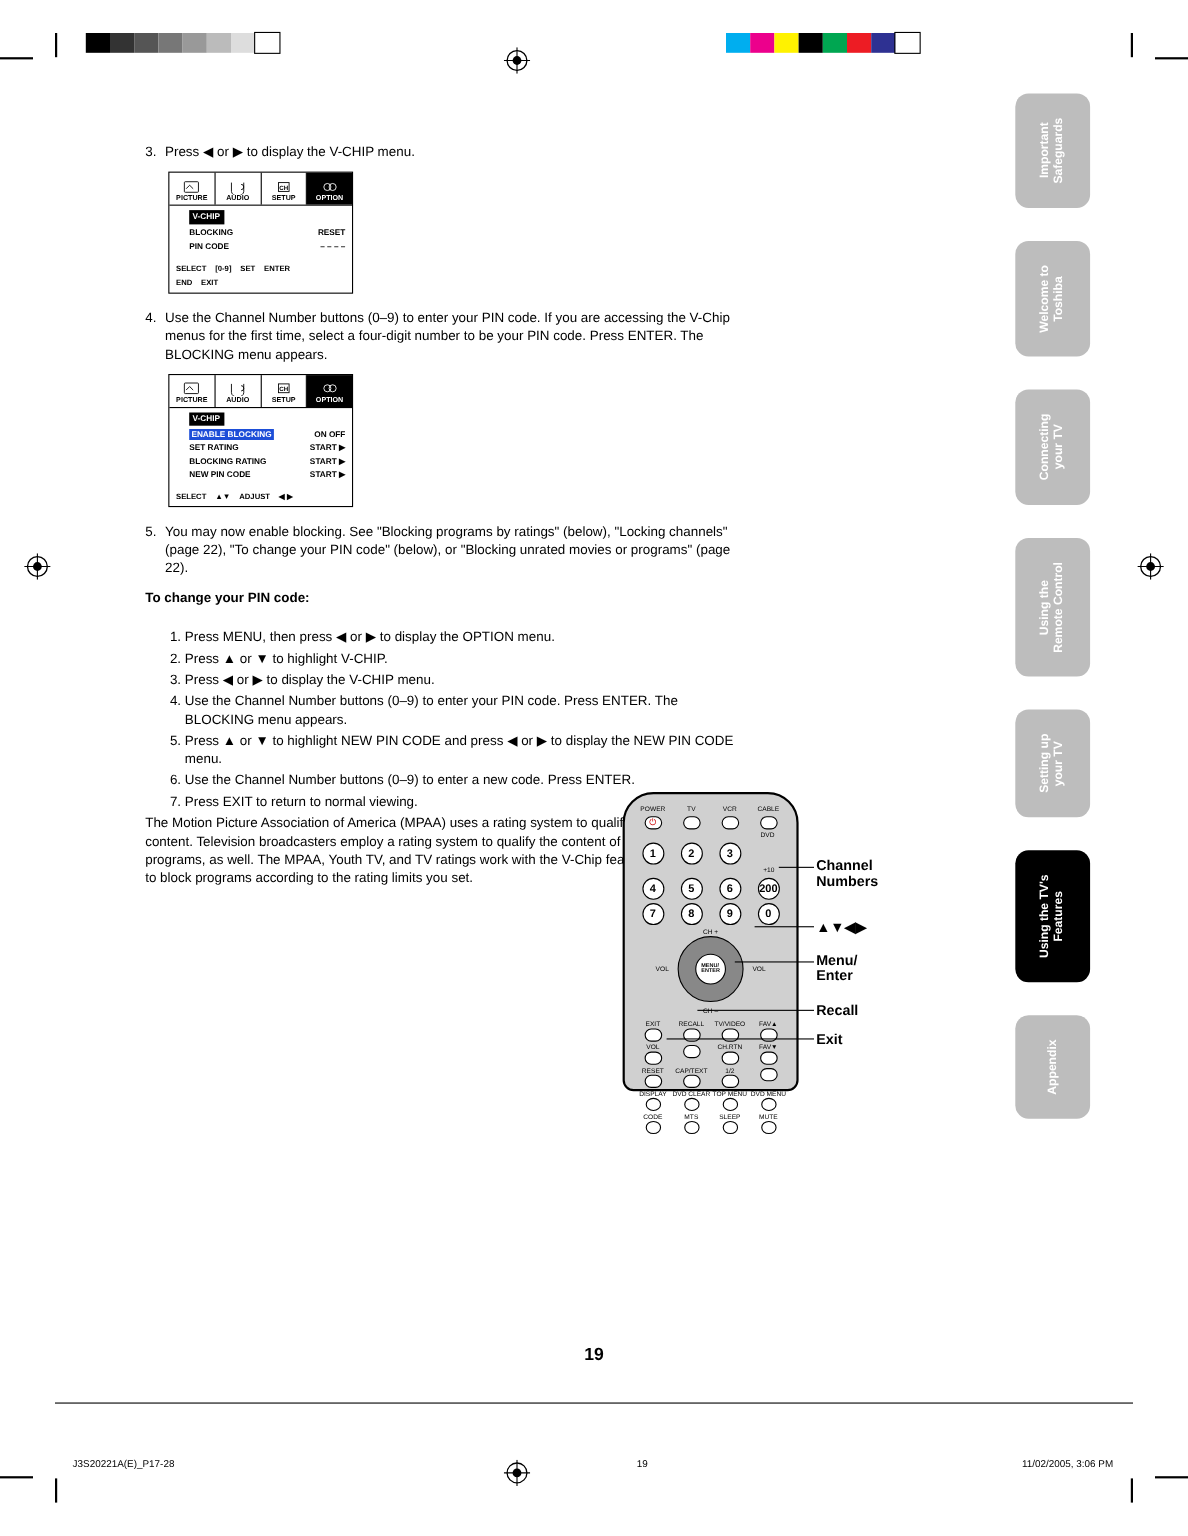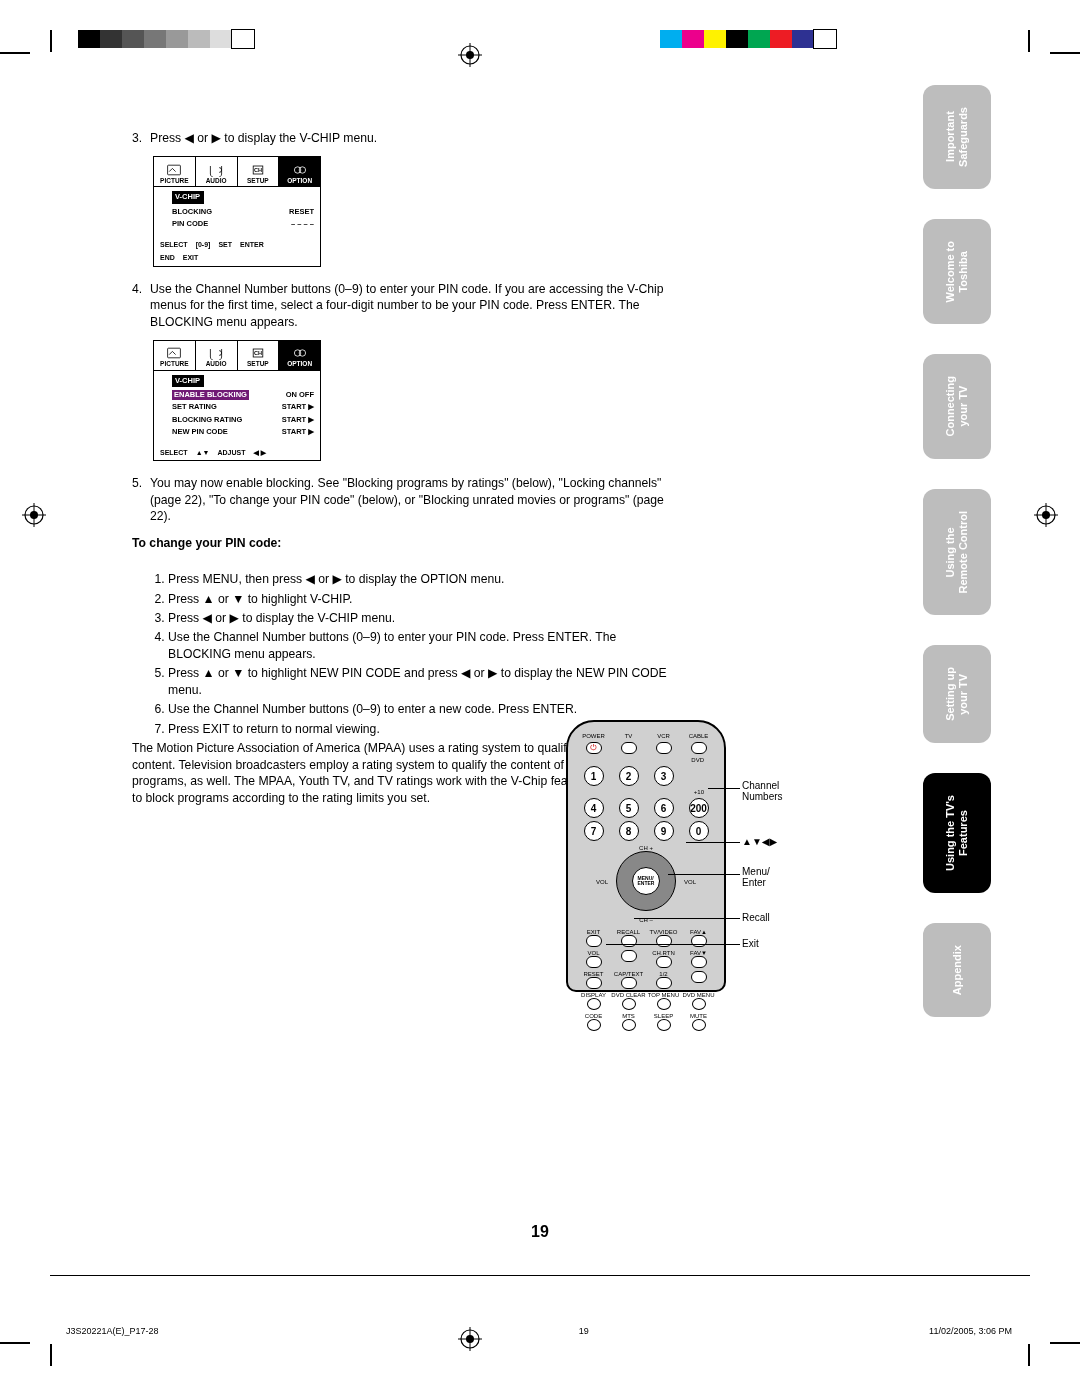--- a/index.html
+++ b/index.html
@@ -55,35 +55,35 @@
   
   .menubox { border: 1px solid #000; width: 168px; margin: 8px 0 14px 21px; font-size: 8px; font-weight: bold; }
   .menutabs { display: flex; border-bottom: 1px solid #000; height: 30px; }
   .mtab { flex: 1; border-right: 1px solid #000; display: flex; flex-direction: column; align-items: center; justify-content: flex-end; padding-bottom: 1px; font-size: 6.5px; }
   .mtab:last-child { border-right: none; }
   .mtab.sel { background: #000; color: #fff; }
   .mtab svg { width: 16px; height: 14px; }
   .mbody { padding: 4px 6px 6px; margin-left: 12px; }
   .mhead { background: #000; color: #fff; display: inline-block; padding: 1px 4px 1px 3px; font-size: 7.5px; margin-bottom: 2px; }
   .mrow { display: flex; justify-content: space-between; font-size: 7.5px; padding: 1px 0; }
-  .mrow .lab.sel { background: #701a75; color: #fff; padding: 0 2px; }
+  .mrow .lab.sel { background: #1d4ed8; color: #fff; padding: 0 2px; }
   .mfoot { display: flex; gap: 8px; font-size: 7px; padding: 3px 6px; border-top: 1px solid transparent; }
 
   
   .remote-wrap { position: absolute; left: 566px; top: 720px; width: 300px; font-size: 11px; }
   .remote { width: 160px; height: 272px; border: 2px solid #000; border-radius: 28px 28px 10px 10px; background: #d0d0d0; padding: 8px 8px; position: relative; }
   .rrow { display: flex; justify-content: space-around; margin: 3px 0; }
   .rbtn { border: 1.3px solid #000; border-radius: 50%; background: #fff; display: flex; align-items: center; justify-content: center; font-size: 8px; }
   .rbtn.sm { width: 16px; height: 12px; border-radius: 7px; }
   .rbtn.n { width: 20px; height: 20px; font-size: 10px; font-weight: bold; }
   .rlab { font-size: 6px; text-align: center; color: #000; }
   .dpad { position: relative; width: 100px; height: 78px; margin: 4px auto 6px; }
   .dring { position: absolute; top: 6px; left: 20px; width: 60px; height: 60px; border: 1.8px solid #000; border-radius: 50%; background: #888; }
   .dctr { position: absolute; top: 22px; left: 36px; width: 28px; height: 28px; border: 1.5px solid #000; border-radius: 50%; background: #fff; display:flex; flex-direction:column; align-items:center; justify-content:center; font-size:5px; font-weight:bold; line-height:1; }
-  .rlabel { position: absolute; font-size: 10px; line-height: 1.1; }
+  .rlabel { position: absolute; font-size: 13px; line-height: 1.1; font-weight: bold; }
   .rline { position: absolute; height: 1px; background: #000; }
 
   .pagenum { position: absolute; left: 0; width: 1080px; bottom: 155px; text-align: center; font-size: 16px; font-weight: bold; }
 
   .footer { position: absolute; bottom: 60px; left: 66px; right: 68px; display: flex; justify-content: space-between; font-size: 9px; color: #000; margin: 0 auto;}
   .footer-line { position: absolute; bottom: 120px; left: 50px; right: 50px; height: 1px; background: #000; }
 </style>
 </head>
 <body>
 

